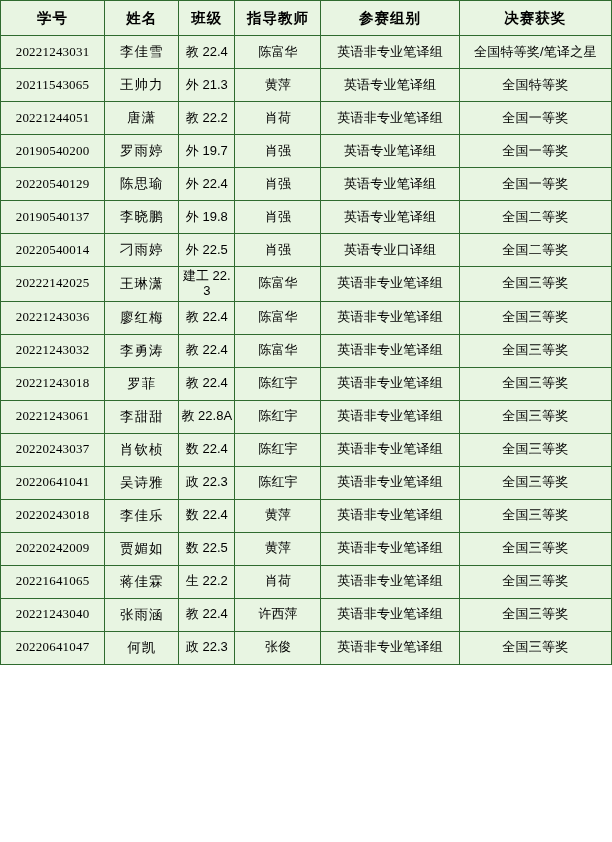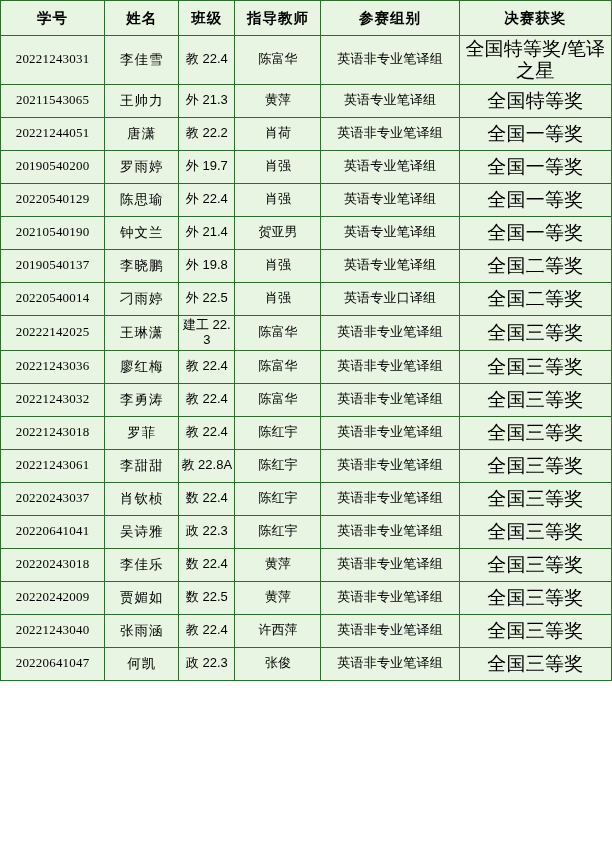--- a/index.html
+++ b/index.html
@@ -49,21 +49,21 @@
   }
   #award-table tbody td.col-class,
   #award-table tbody td.col-teacher {
     font-size: 13px;
   }
   #award-table tbody td.col-group {
     font-size: 13px;
     letter-spacing: 0.2px;
   }
   #award-table tbody td.col-award {
-    font-size: 19px;
+    font-size: 13px;
     letter-spacing: 0.2px;
   }
   col.c-id    { width: 104px; }
   col.c-name  { width: 74px; }
   col.c-class { width: 56px; }
   col.c-teacher { width: 86px; }
   col.c-group { width: 138px; }
   col.c-award { width: 152px; }
 </style>
 </head>
@@ -123,28 +123,20 @@
       </tr>
       <tr>
         <td class="col-id">20220540129</td>
         <td class="col-name">陈思瑜</td>
         <td class="col-class">外 22.4</td>
         <td class="col-teacher">肖强</td>
         <td class="col-group">英语专业笔译组</td>
         <td class="col-award">全国一等奖</td>
       </tr>
       <tr>
-        <td class="col-id">20210540190</td>
-        <td class="col-name">钟文兰</td>
-        <td class="col-class">外 21.4</td>
-        <td class="col-teacher">贺亚男</td>
-        <td class="col-group">英语专业笔译组</td>
-        <td class="col-award">全国一等奖</td>
-      </tr>
-      <tr>
         <td class="col-id">20190540137</td>
         <td class="col-name">李晓鹏</td>
         <td class="col-class">外 19.8</td>
         <td class="col-teacher">肖强</td>
         <td class="col-group">英语专业笔译组</td>
         <td class="col-award">全国二等奖</td>
       </tr>
       <tr>
         <td class="col-id">20220540014</td>
         <td class="col-name">刁雨婷</td>
@@ -219,20 +211,28 @@
       </tr>
       <tr>
         <td class="col-id">20220242009</td>
         <td class="col-name">贾媚如</td>
         <td class="col-class">数 22.5</td>
         <td class="col-teacher">黄萍</td>
         <td class="col-group">英语非专业笔译组</td>
         <td class="col-award">全国三等奖</td>
       </tr>
       <tr>
+        <td class="col-id">20221641065</td>
+        <td class="col-name">蒋佳霖</td>
+        <td class="col-class">生 22.2</td>
+        <td class="col-teacher">肖荷</td>
+        <td class="col-group">英语非专业笔译组</td>
+        <td class="col-award">全国三等奖</td>
+      </tr>
+      <tr>
         <td class="col-id">20221243040</td>
         <td class="col-name">张雨涵</td>
         <td class="col-class">教 22.4</td>
         <td class="col-teacher">许西萍</td>
         <td class="col-group">英语非专业笔译组</td>
         <td class="col-award">全国三等奖</td>
       </tr>
       <tr>
         <td class="col-id">20220641047</td>
         <td class="col-name">何凯</td>

